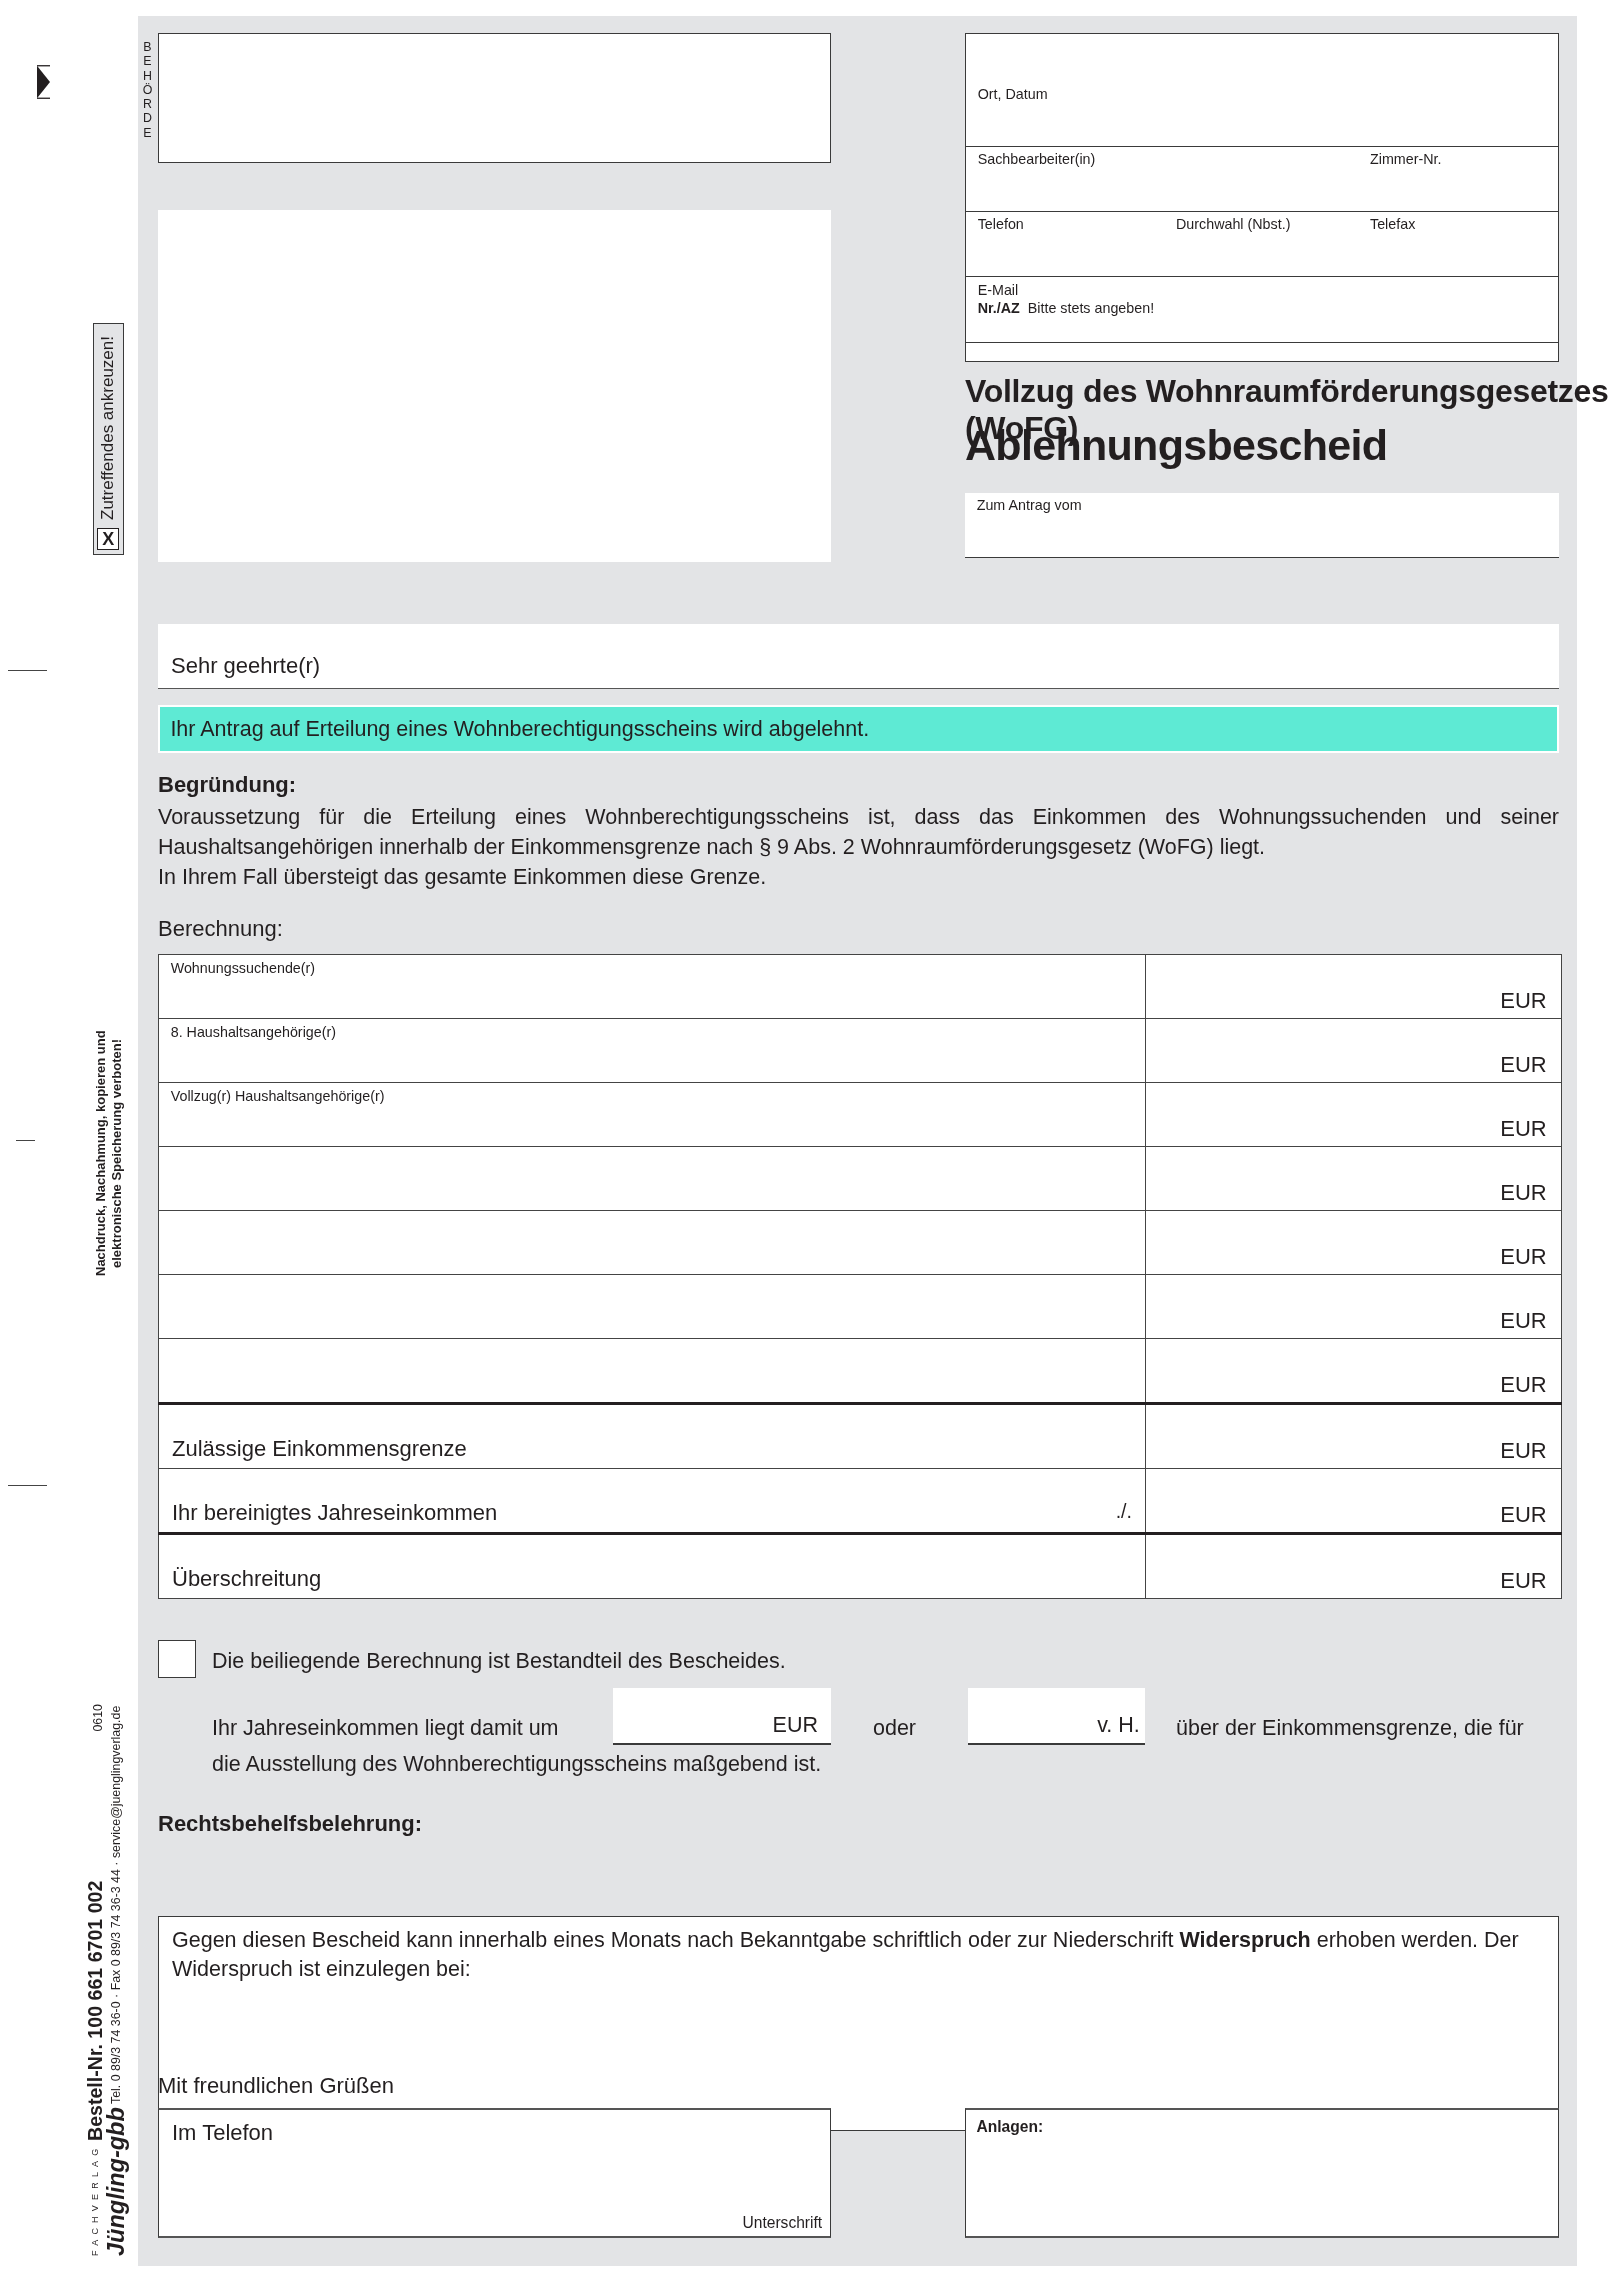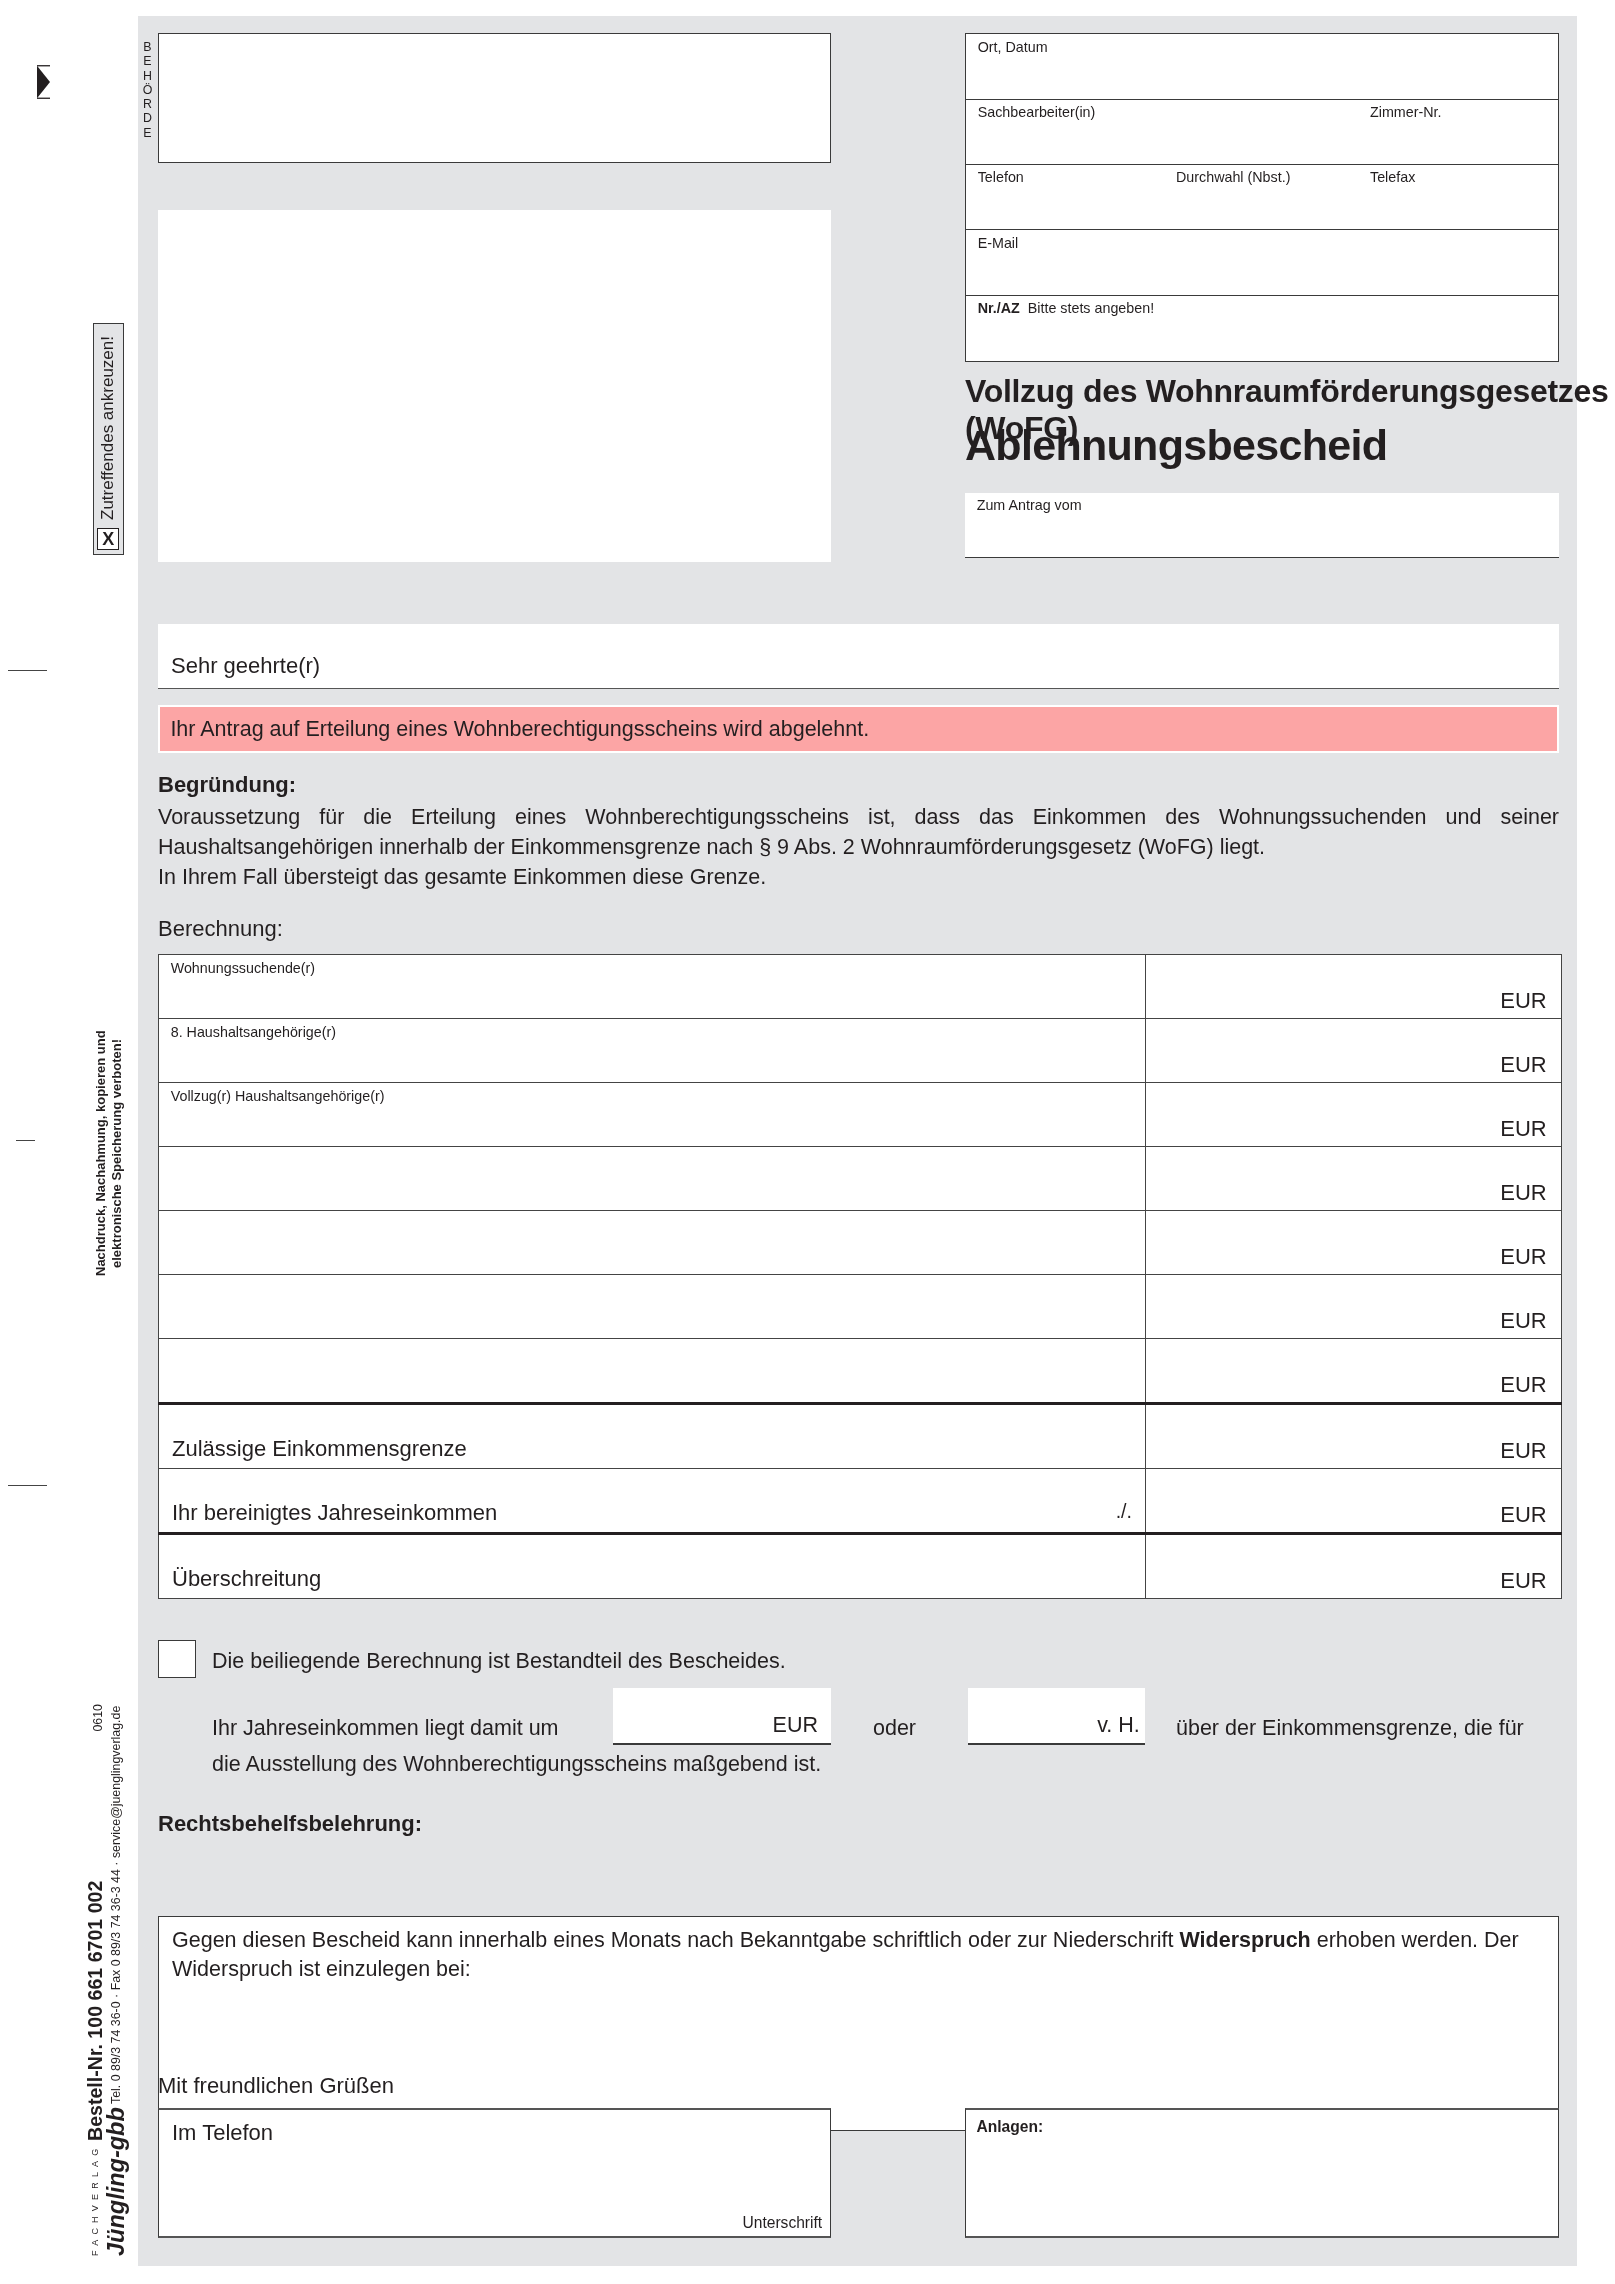--- a/index.html
+++ b/index.html
@@ -4,21 +4,21 @@
 <style>
   html, body { margin:0; padding:0; }
   body { width:1616px; height:2284px; background:#ffffff; position:relative; overflow:hidden;
          font-family:"Liberation Sans", sans-serif; color:#231f20; }
   .abs { position:absolute; box-sizing:border-box; }
   .panel { left:138px; top:15.6px; width:1439px; height:2250px; background:#e3e4e6; }
   .wbox { background:#ffffff; }
   .bline { border:1.3px solid #3a3a3a; }
   .norm { font-size:22px; }
   .label { position:absolute; left:11.7px; top:5.2px; font-size:14.3px; }
-  .field-row { position:absolute; left:0; width:100%; border-bottom:1.3px solid #3a3a3a; }
+  .field-row { position:absolute; left:0; width:100%; border-bottom:1.3px solid #3a3a3a;margin-top:47px; }
   .vert { writing-mode:vertical-rl; transform:rotate(180deg); white-space:nowrap; }
   table.calc { border-collapse:collapse; position:absolute; left:158px; top:954px; width:1404px; background:#fff; }
   table.calc td { border:1.3px solid #444; height:63px; vertical-align:top; position:relative; padding:0; }
   table.calc td.l { width:986px; }
   table.calc td .tl { position:absolute; left:11.7px; top:5.2px; font-size:14.3px; }
   table.calc td .bl { position:absolute; left:13px; bottom:6.5px; font-size:22px; }
   table.calc td .eur { position:absolute; right:14.3px; bottom:3.9px; font-size:22px; }
   table.calc tr.thick td { border-top:3.9px solid #231f20; }
   .sym { position:absolute; right:13px; bottom:9px; font-size:19.6px; }
 </style>
@@ -102,21 +102,21 @@
 <div class="abs" style="left:965px;top:373px;font-size:32px;font-weight:bold;letter-spacing:-0.3px;">Vollzug des Wohnraumförderungsgesetzes (WoFG)</div>
 <div class="abs" style="left:965px;top:421px;font-size:43px;font-weight:bold;letter-spacing:-0.7px;">Ablehnungsbescheid</div>
 <div class="abs wbox" style="left:965px;top:493px;width:594px;height:65px;border-bottom:1.3px solid #3a3a3a;">
   <span class="label" style="top:3.9px;">Zum Antrag vom</span>
 </div>
 
 <div class="abs wbox" style="left:158px;top:624px;width:1401px;height:65px;border-bottom:1.3px solid #555;">
   <span class="abs norm" style="left:13px;top:29px;">Sehr geehrte(r)</span>
 </div>
 
-<div class="abs" style="left:158px;top:705px;width:1401px;height:48px;background:#fca5a5;border:2.6px solid #ffffff;">
+<div class="abs" style="left:158px;top:705px;width:1401px;height:48px;background:#5eead4;border:2.6px solid #ffffff;">
   <span class="abs" style="left:10.4px;top:10.4px;font-size:21.5px;">Ihr Antrag auf Erteilung eines Wohnberechtigungsscheins wird abgelehnt.</span>
 </div>
 
 <div class="abs" style="left:158px;top:772px;font-size:22px;font-weight:bold;">Begründung:</div>
 <div class="abs" style="left:158px;top:802px;width:1401px;font-size:21.5px;line-height:30px;text-align:justify;">
   <span>Voraussetzung für die Erteilung eines Wohnberechtigungsscheins ist, dass das Einkommen des Wohnungssuchenden und seiner Haushaltsangehörigen innerhalb der Einkommensgrenze nach § 9 Abs. 2 Wohnraumförderungsgesetz (WoFG) liegt.</span><br>
   <span>In Ihrem Fall übersteigt das gesamte Einkommen diese Grenze.</span>
 </div>
 
 <div class="abs" style="left:158px;top:916px;font-size:22px;font-weight:normal;">Berechnung:</div>

